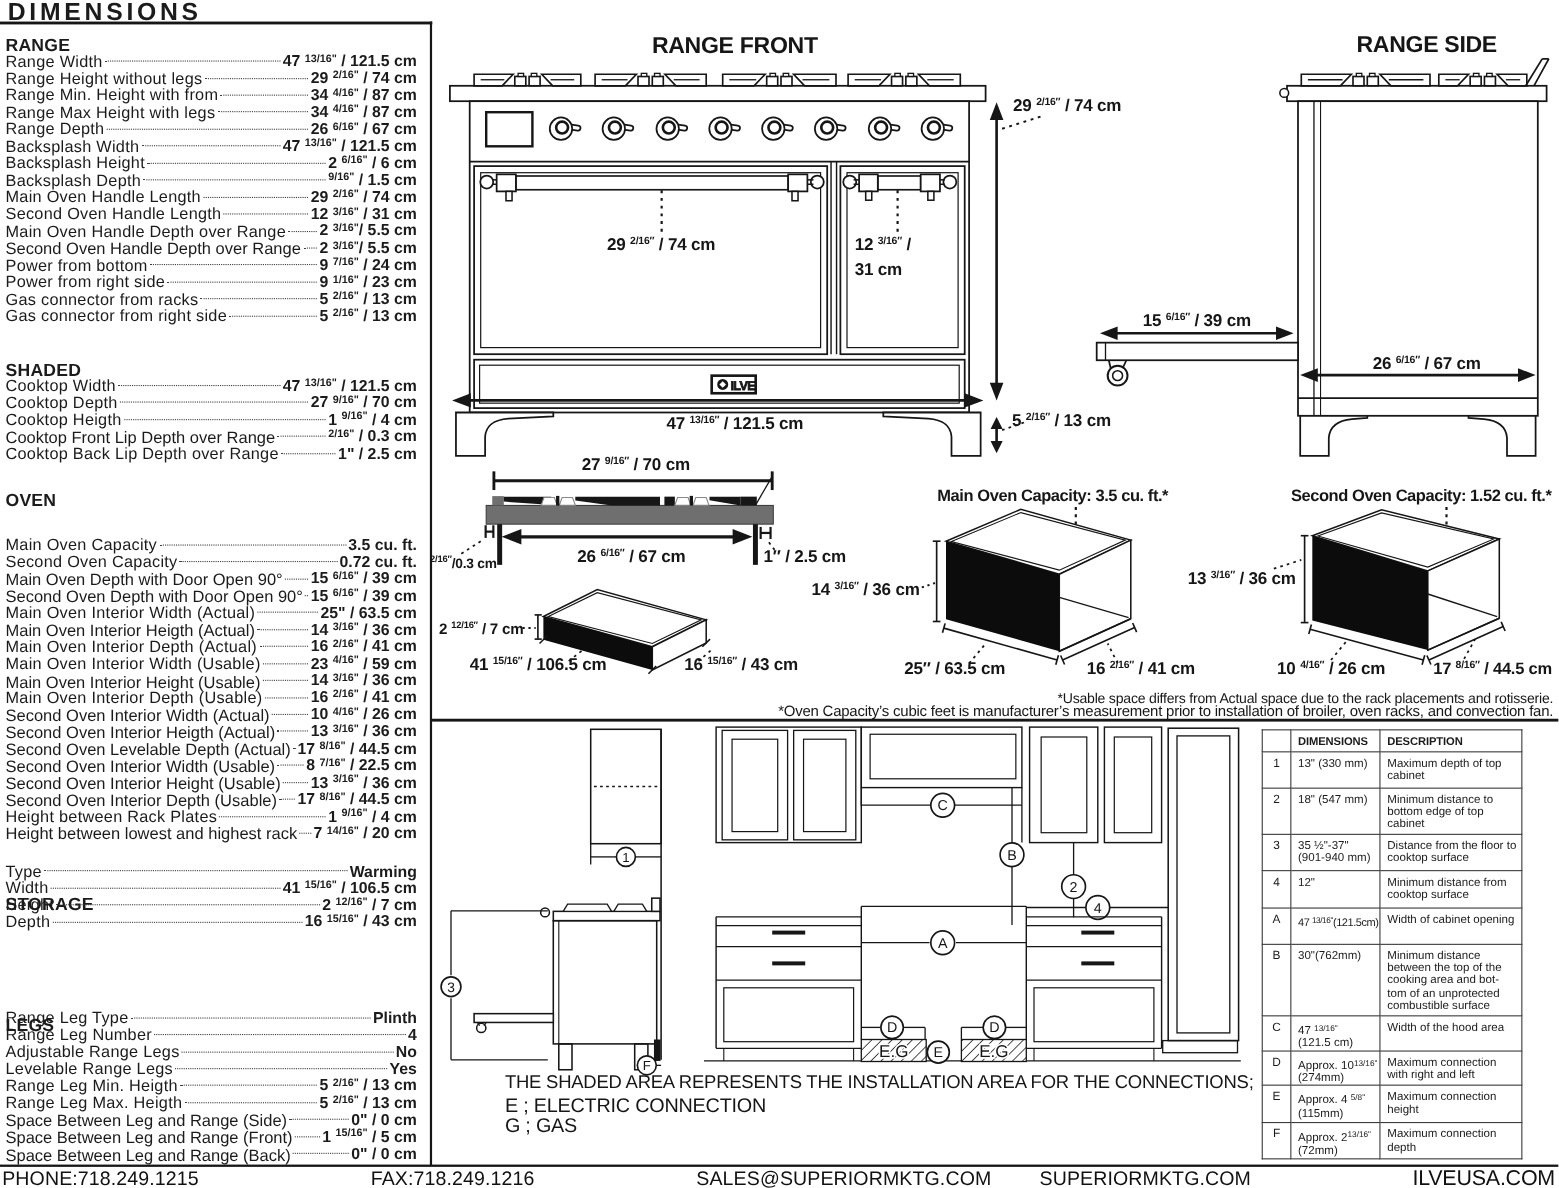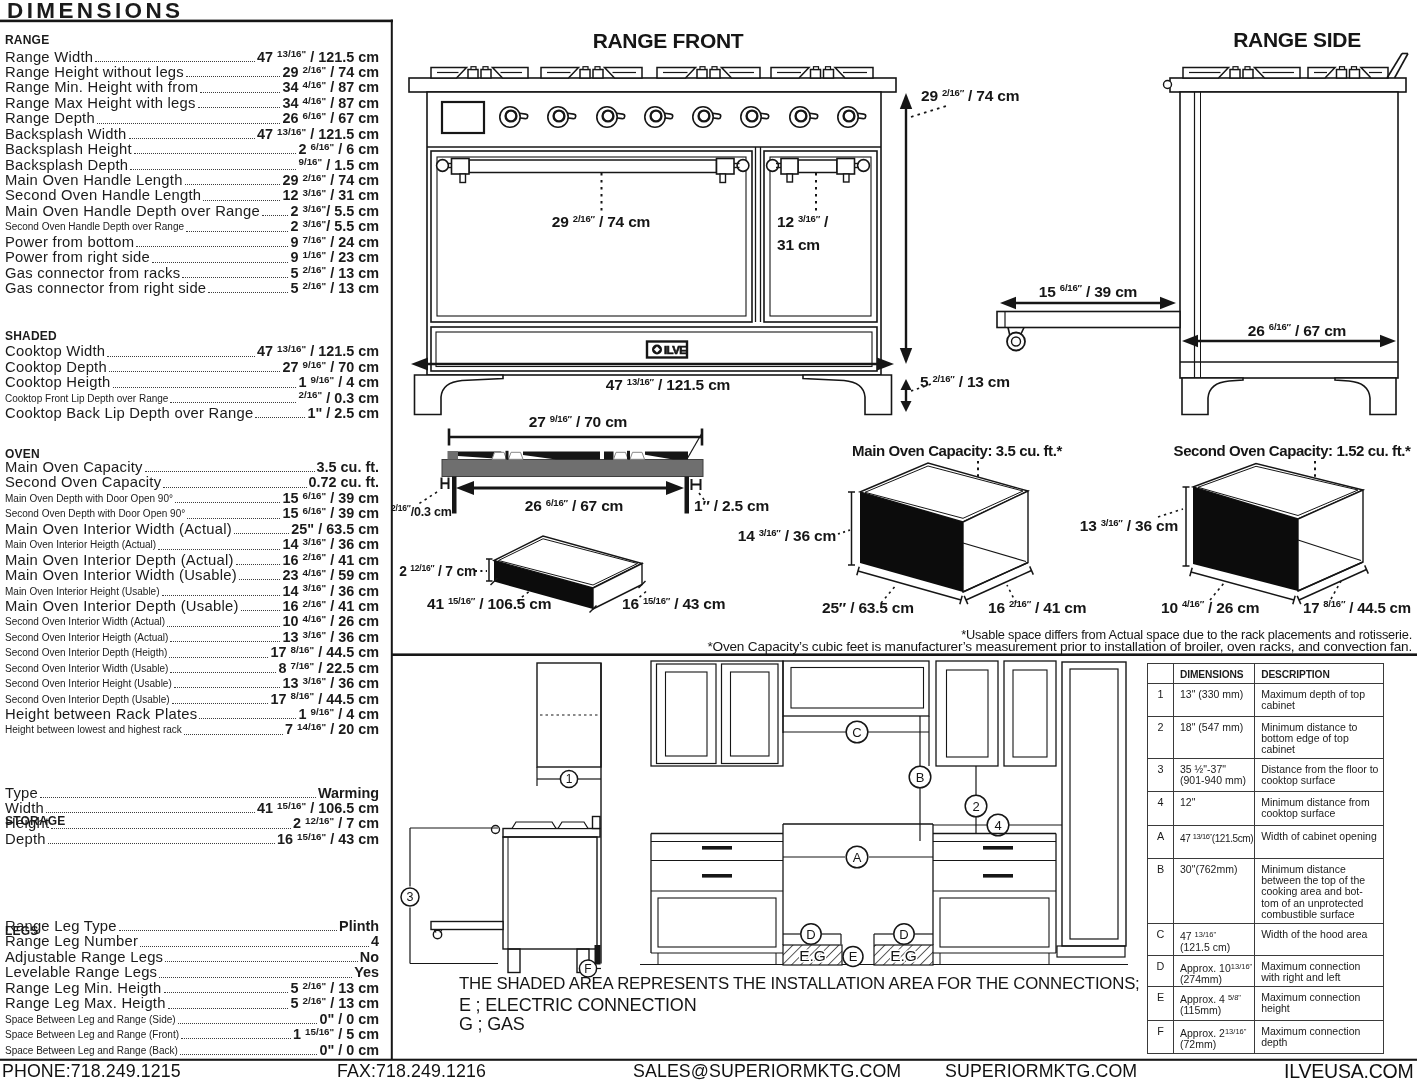--- a/index.html
+++ b/index.html
@@ -1,23 +1,23 @@
 <!DOCTYPE html>
 <html><head><meta charset="utf-8">
 <style>
 html,body{margin:0;padding:0;}
 body{width:1417px;height:1080px;background:#fff;position:relative;overflow:hidden;
  font-family:"Liberation Sans",sans-serif;color:#1b1b1b;}
 .abs{position:absolute;}
 #leftcol{position:absolute;left:5px;top:0;width:374px;}
-#leftcol .h{position:absolute;left:0;font-weight:700;font-size:12px;letter-spacing:.2px;}
+#leftcol .h{position:absolute;left:0;font-weight:700;font-size:16px;letter-spacing:.2px;}
 #leftcol .blk{position:absolute;left:0;width:374px;}
-#leftcol .r{display:flex;height:15.45px;line-height:15.45px;font-size:14.8px;}
+#leftcol .r{display:flex;height:15.45px;line-height:15.45px;font-size:14.8px;align-items:center;}
 #leftcol .l{white-space:nowrap;letter-spacing:.25px;}
-#leftcol .lt{letter-spacing:0;font-size:10px;}
+#leftcol .lt{letter-spacing:0;font-size:15px;}
 #leftcol .d{flex:1;border-bottom:1.9px dotted #3d3d3d;margin:0 2px 3.1px 2px;}
 #leftcol .v{font-weight:700;white-space:nowrap;letter-spacing:0;font-size:14.4px;}
 .f{font-size:9.8px;position:relative;top:-4.2px;font-weight:700;}
 #dimtitle{position:absolute;left:7px;top:-2px;font-size:22.5px;font-weight:700;letter-spacing:3.4px;}
 #spectable{position:absolute;left:1147px;top:663px;border-collapse:collapse;table-layout:fixed;}
 #spectable td{border:1.5px solid #3a3a3a;font-size:10.5px;line-height:11.2px;
  padding:5px 1px 0 6px;vertical-align:top;overflow:hidden;}
 #spectable td.c{text-align:center;padding-left:1px;padding-right:1px;font-size:10.8px;}
 #spectable .nw{white-space:nowrap;letter-spacing:-.4px;font-size:10px;}
 #spectable .hd{font-weight:700;font-size:10.2px;letter-spacing:-.1px;}
@@ -132,21 +132,21 @@
         <span class="d"></span>
         <span class="v"><span class="f">2/16"</span> / 0.3 cm</span>
       </div>
 <div class="r">
         <span class="l">Cooktop Back Lip Depth over Range</span>
         <span class="d"></span>
         <span class="v">1" / 2.5 cm</span>
       </div>
 </div>
     <div class="h" style="top:447px">OVEN</div>
-<div class="blk" style="top:460px">
+<div class="blk" style="top:489px">
 <div class="r">
         <span class="l">Main Oven Capacity</span>
         <span class="d"></span>
         <span class="v">3.5 cu. ft.</span>
       </div>
 <div class="r">
         <span class="l">Second Oven Capacity</span>
         <span class="d"></span>
         <span class="v">0.72 cu. ft.</span>
       </div>
@@ -194,21 +194,21 @@
         <span class="l lt">Second Oven Interior Width (Actual)</span>
         <span class="d"></span>
         <span class="v">10 <span class="f">4/16"</span> / 26 cm</span>
       </div>
 <div class="r">
         <span class="l lt">Second Oven Interior Heigth (Actual)</span>
         <span class="d"></span>
         <span class="v">13 <span class="f">3/16"</span> / 36 cm</span>
       </div>
 <div class="r">
-        <span class="l lt">Second Oven Interior Depth (Heigth)</span>
+        <span class="l lt">Second Oven Levelable Depth (Actual)</span>
         <span class="d"></span>
         <span class="v">17 <span class="f">8/16"</span> / 44.5 cm</span>
       </div>
 <div class="r">
         <span class="l lt">Second Oven Interior Width (Usable)</span>
         <span class="d"></span>
         <span class="v">8 <span class="f">7/16"</span> / 22.5 cm</span>
       </div>
 <div class="r">
         <span class="l lt">Second Oven Interior Height (Usable)</span>

